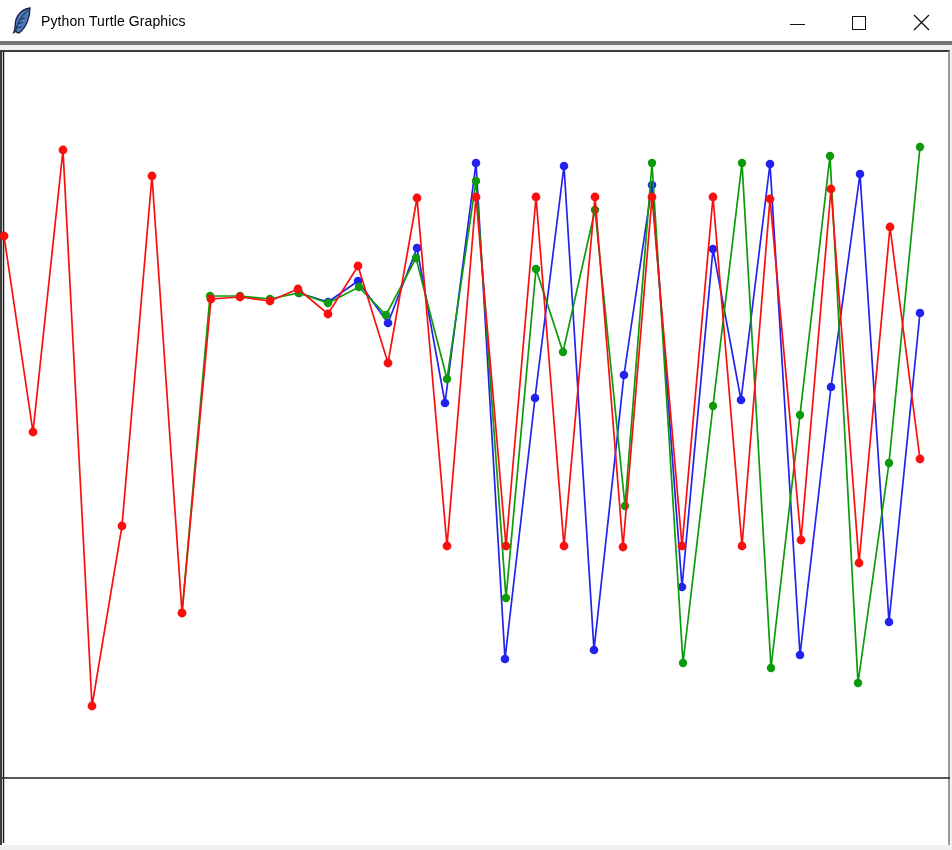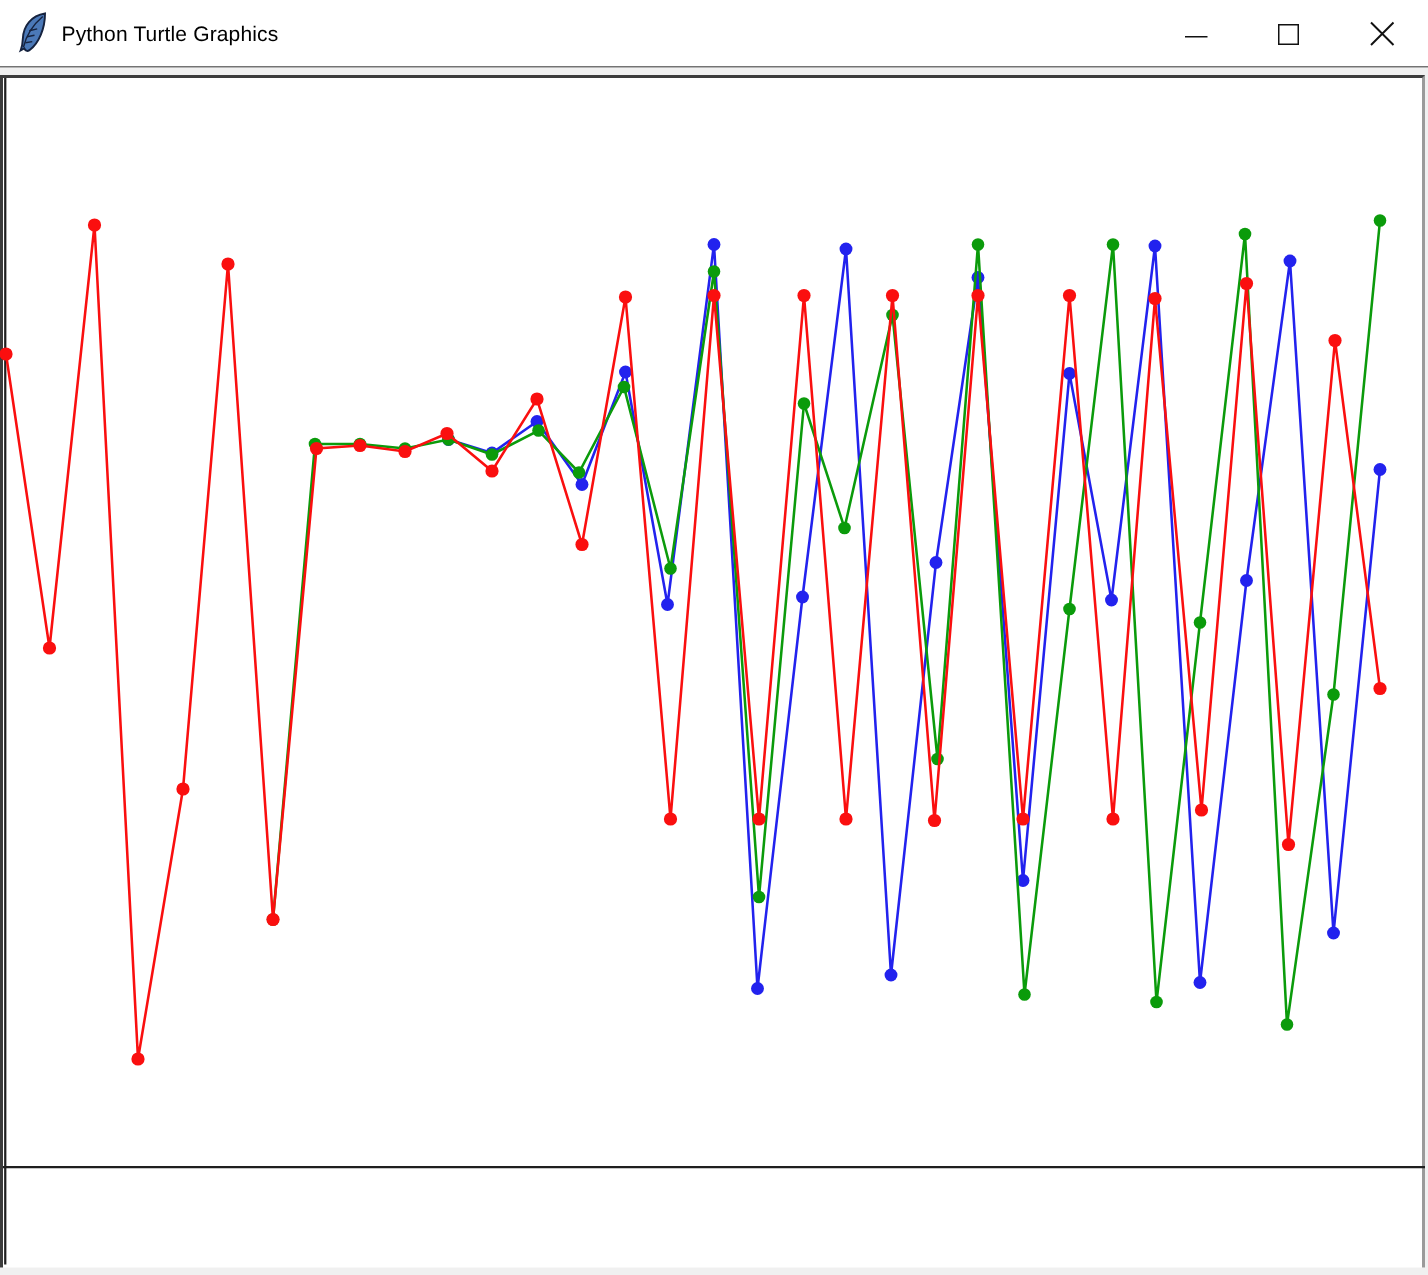--- a/index.html
+++ b/index.html
@@ -7,21 +7,21 @@
     width: 952px; height: 850px;
     background: #f0f0f0;
     font-family: "Liberation Sans", sans-serif;
     overflow: hidden;
   }
   .window { position: relative; width: 952px; height: 850px; background: #f0f0f0; }
 
   
   .titlebar {
     position: absolute; left: 0; top: 0; width: 952px; height: 45px;
-    background: #ffffff; border-bottom: 1px solid #737373;
+    background: #ffffff; border-bottom: 4px solid #737373;
     display: flex; align-items: center;
   }
   .app-icon { margin-left: 11px; width: 22px; height: 30px; flex: 0 0 auto; }
   .title-text {
     margin-left: 8px; font-size: 14px; color: #000000; letter-spacing: 0.1px;
     white-space: nowrap;
   }
   .win-controls {
     position: absolute; right: 0; top: 0; height: 45px;
     display: flex; align-items: stretch;

